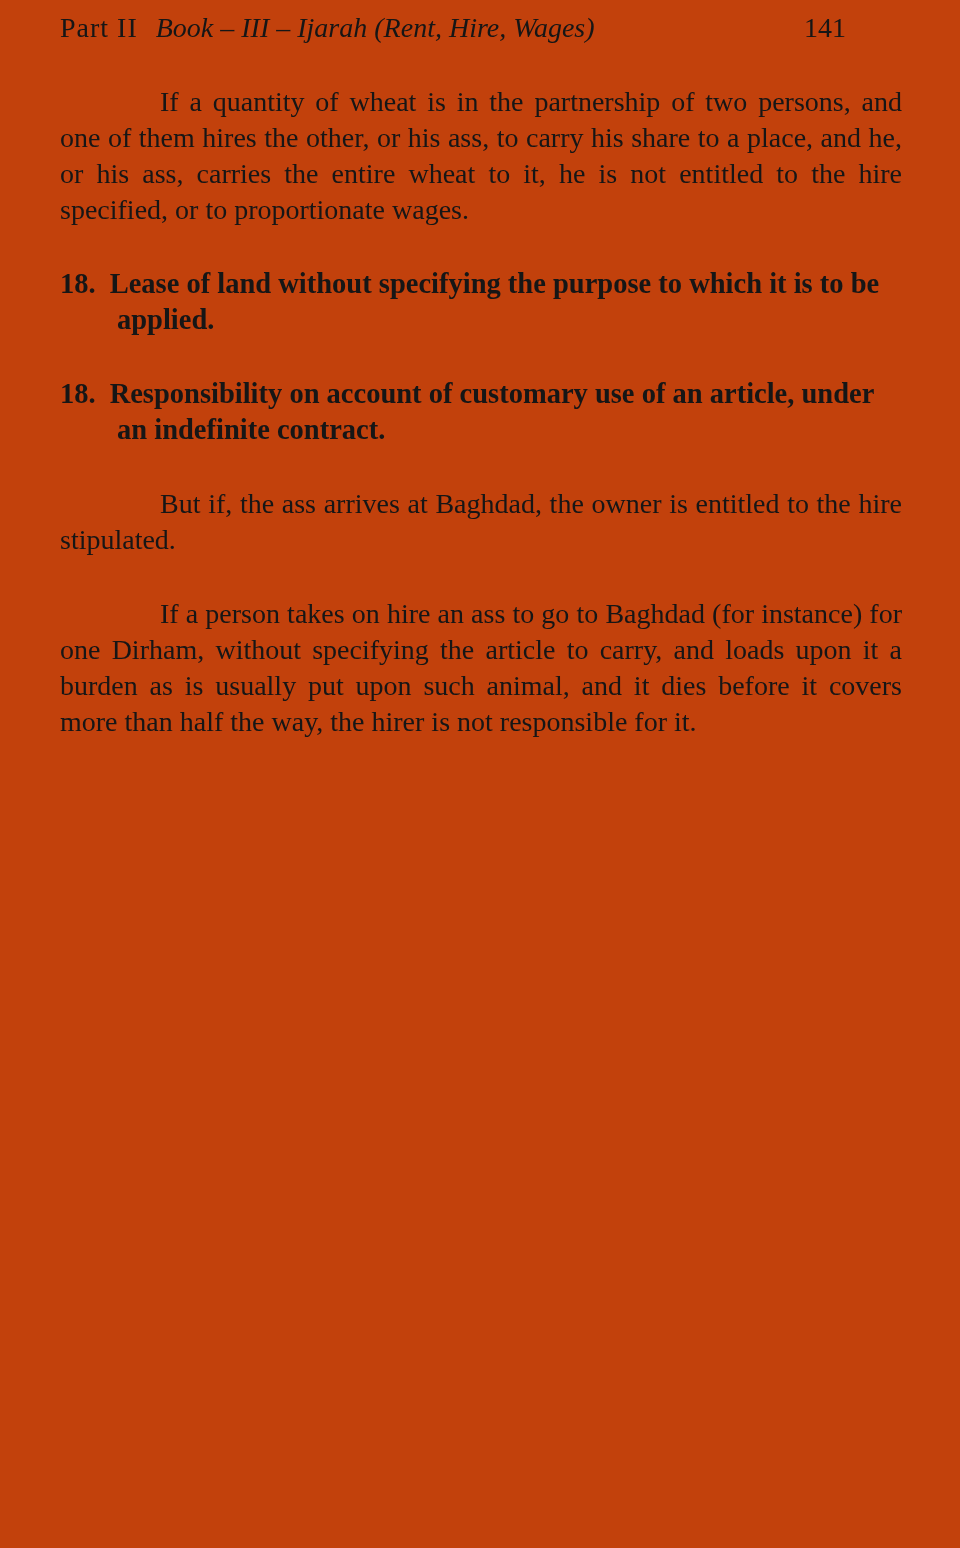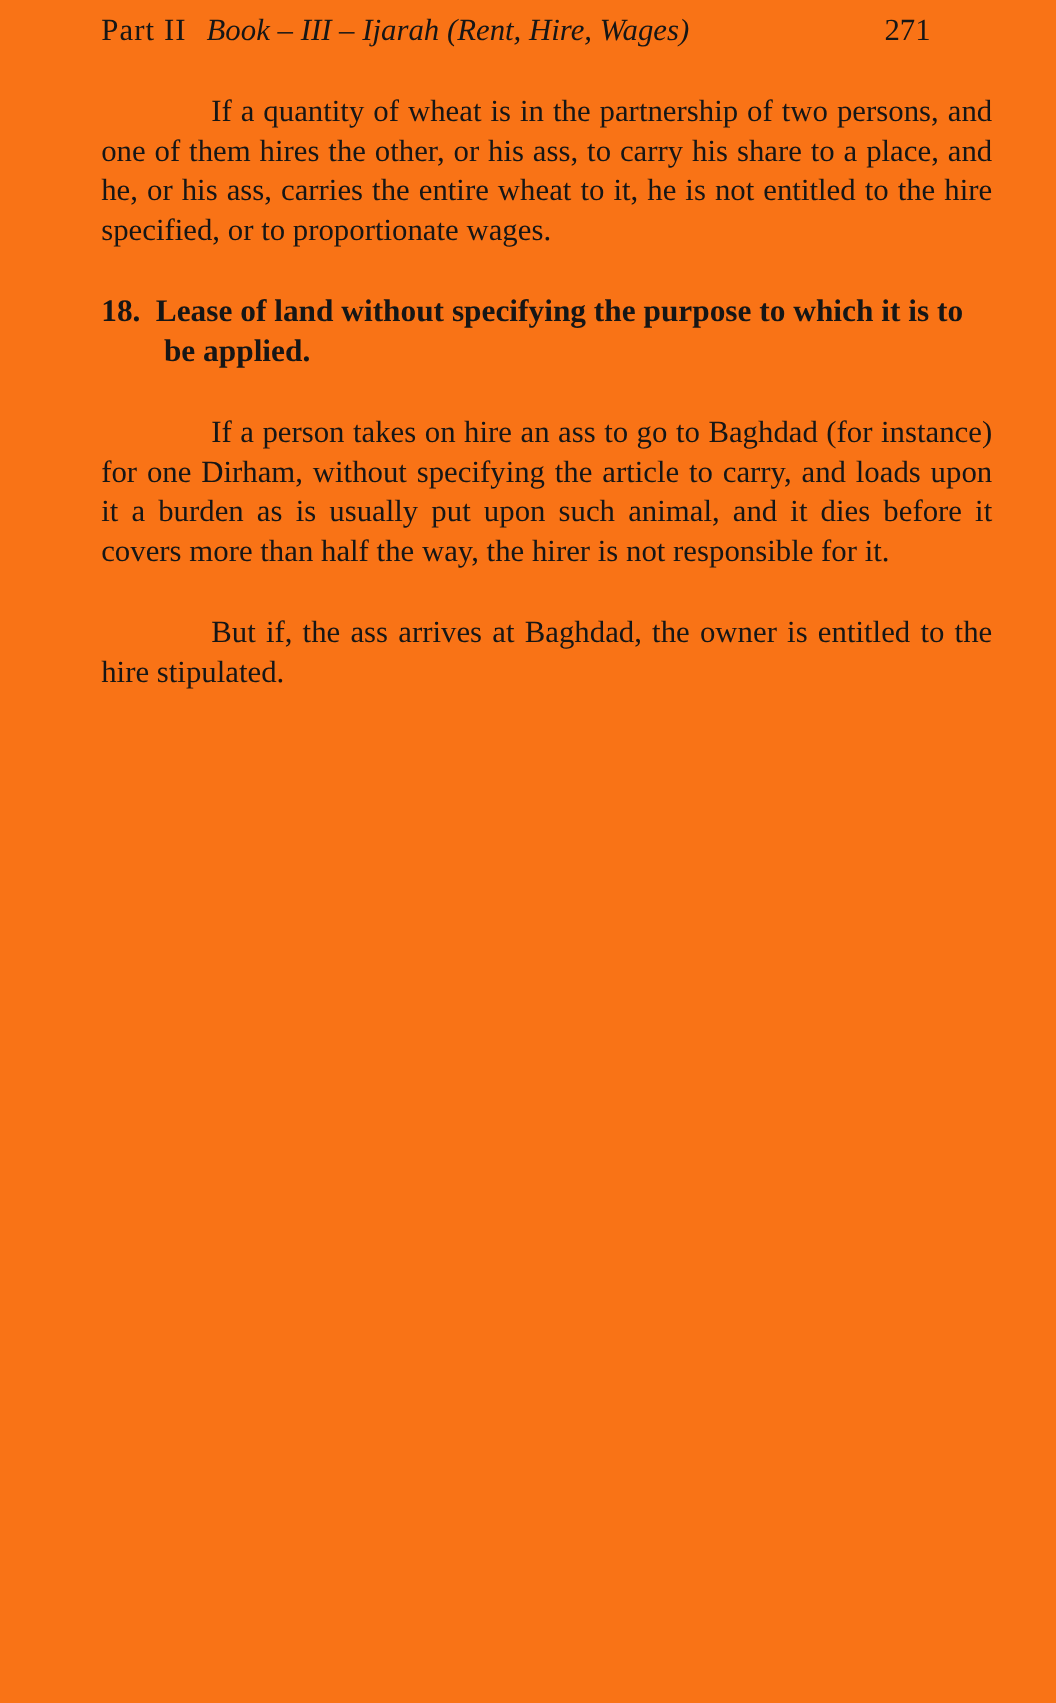--- a/index.html
+++ b/index.html
@@ -11,22 +11,22 @@
     height: 1548px;
     background: #fdfdfd;
     font-family: "Liberation Serif", serif;
     color: #161616;
     overflow: hidden;
   }
   .page {
     box-sizing: border-box;
     width: 960px;
     height: 1548px;
-    padding: 10px 58px 0 92px;
-    background: #f97316;
+    padding: 10px 58px 0 60px;
+    background: #c2410c;
   }
   .page-header {
     display: flex;
     align-items: baseline;
     font-size: 28px;
     line-height: 36px;
     white-space: nowrap;
   }
   .part-label {
     letter-spacing: 1px;
@@ -62,32 +62,33 @@
   }
 </style>
 </head>
 <body>
 
 <div class="page">
 
   <div class="page-header">
     <span class="part-label">Part II</span>
     <span class="book-title">Book – III – Ijarah (Rent, Hire, Wages)</span>
-    <span class="page-number">271</span>
+    <span class="page-number">141</span>
   </div>
 
   <div class="section">
   </div>
 
   <div class="section">
     <p class="body-paragraph">If a quantity of wheat is in the partnership of two persons, and one of them hires the other, or his ass, to carry his share to a place, and he, or his ass, carries the entire wheat to it, he is not entitled to the hire specified, or to proportionate wages.</p>
   </div>
 
   <div class="section">
     <div class="section-heading"><span class="section-number">18.</span><span class="section-title">Lease of land without specifying the purpose to which it is to be applied.</span></div>
   </div>
 
   <div class="section">
+    <div class="section-heading"><span class="section-number">18.</span><span class="section-title">Responsibility on account of customary use of an article, under an indefinite contract.</span></div>
+    <p class="body-paragraph">But if, the ass arrives at Baghdad, the owner is entitled to the hire stipulated.</p>
     <p class="body-paragraph">If a person takes on hire an ass to go to Baghdad (for instance) for one Dirham, without specifying the article to carry, and loads upon it a burden as is usually put upon such animal, and it dies before it covers more than half the way, the hirer is not responsible for it.</p>
-    <p class="body-paragraph">But if, the ass arrives at Baghdad, the owner is entitled to the hire stipulated.</p>
   </div>
 
 </div>
 
 </body></html>

